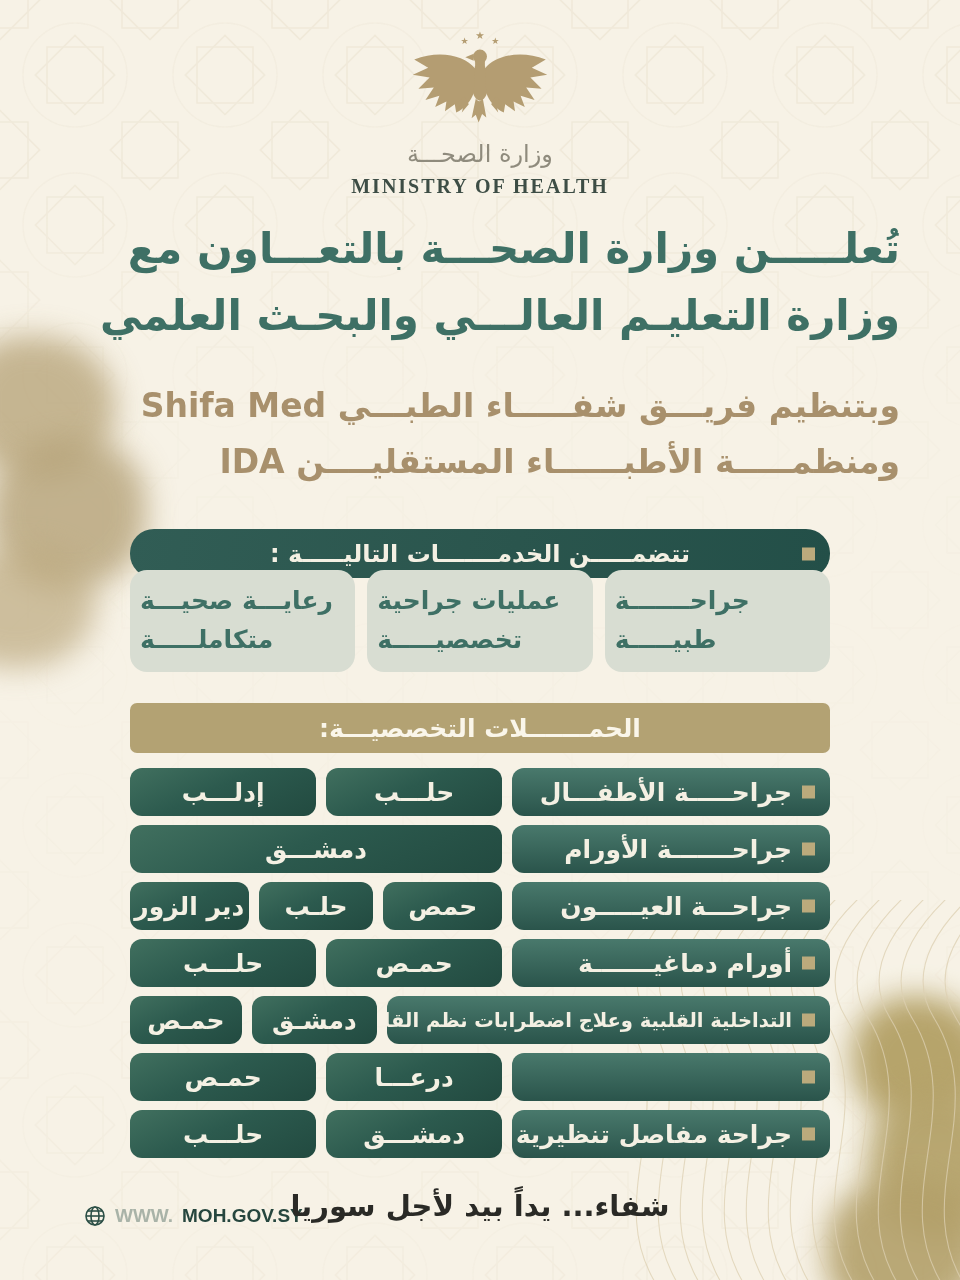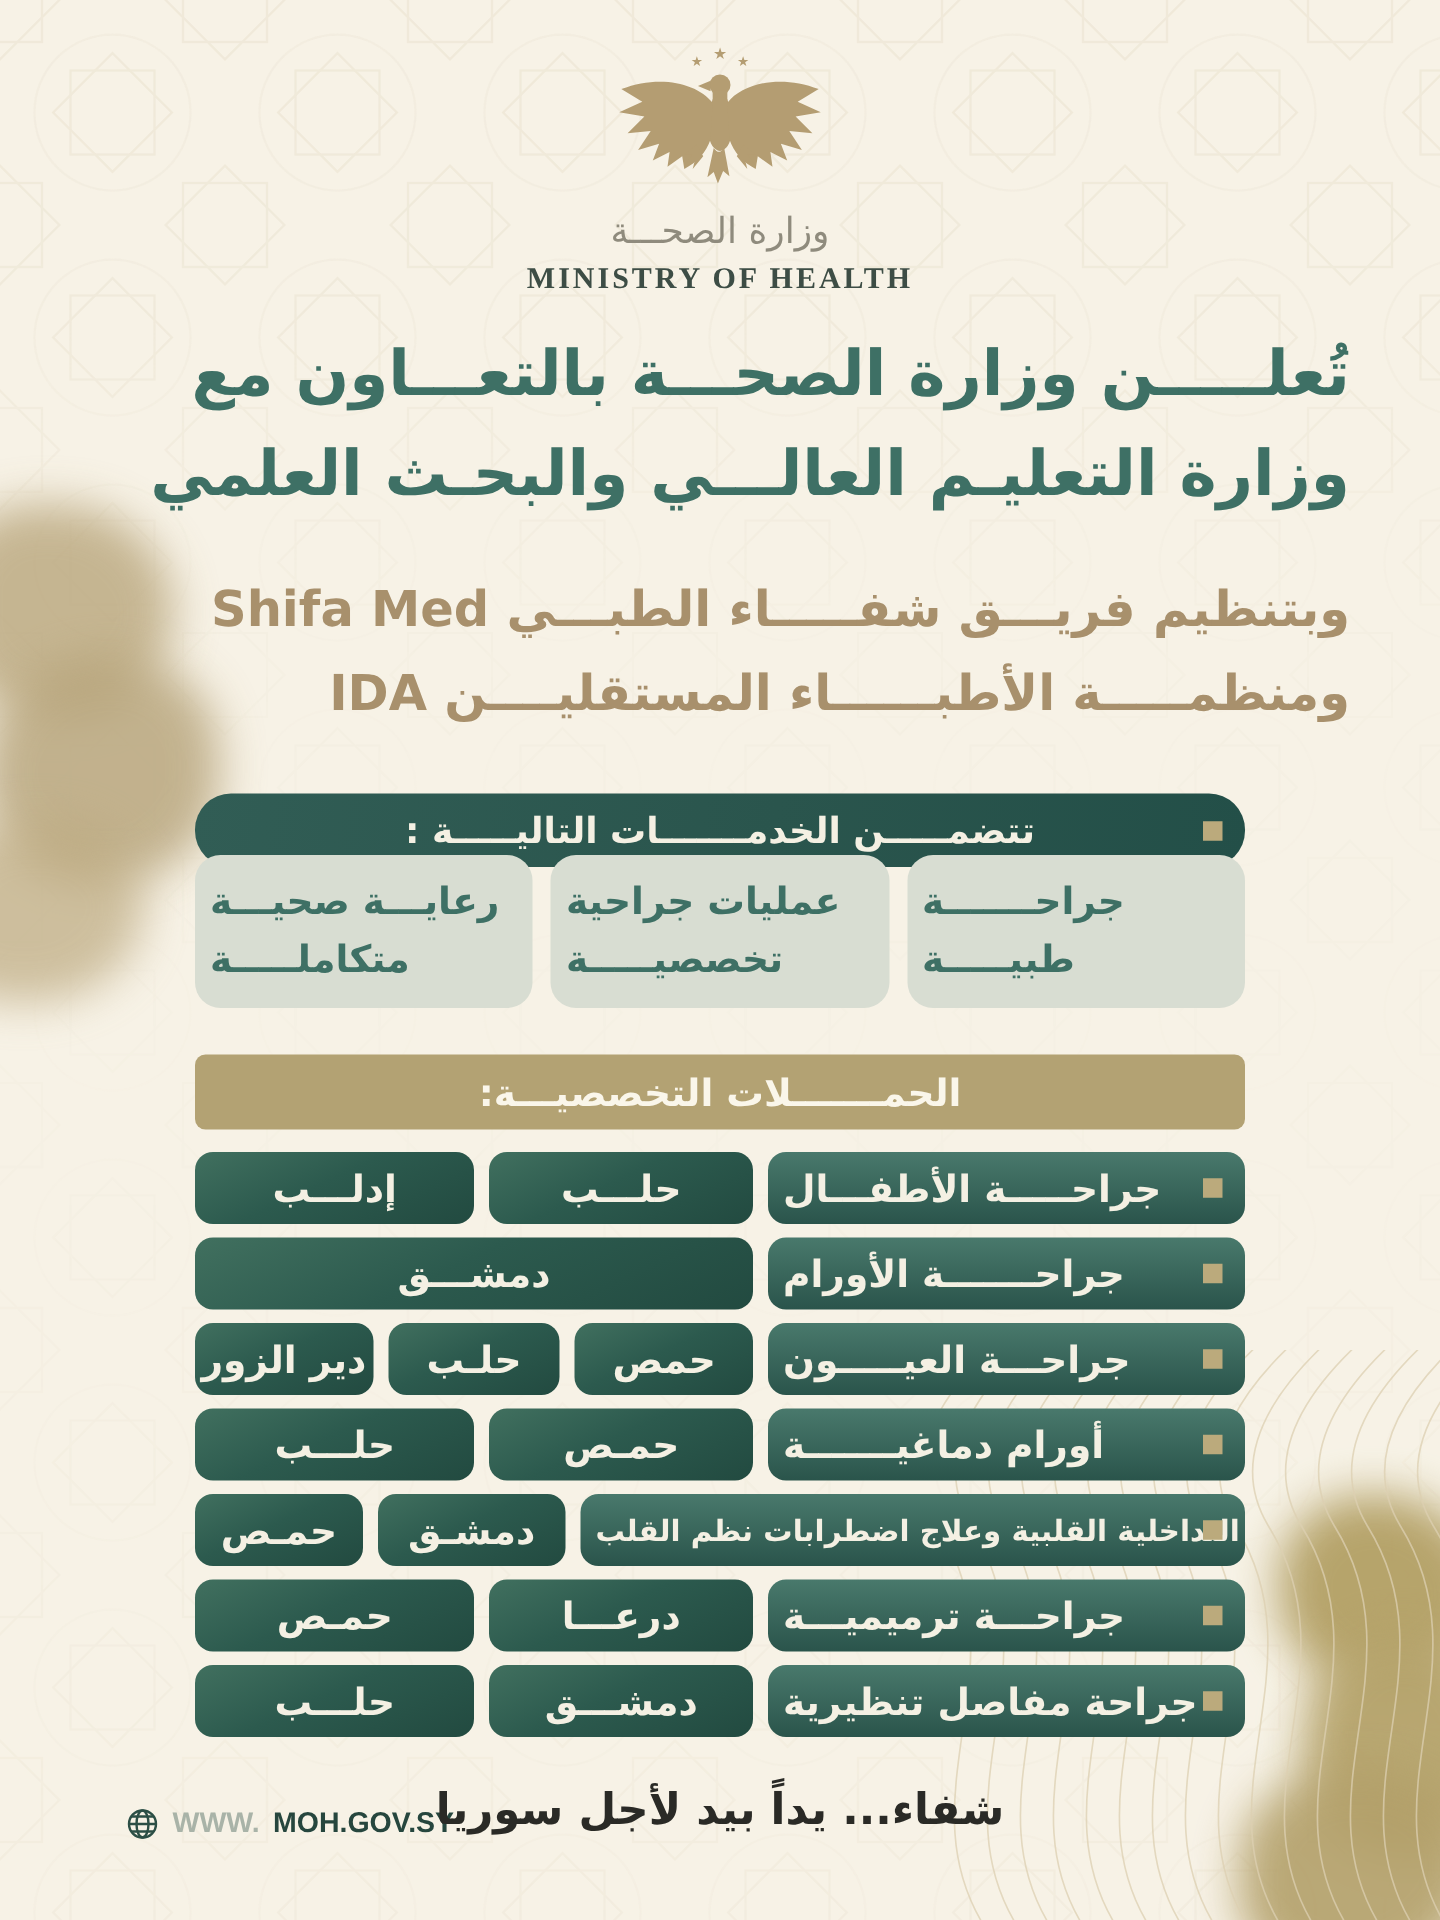--- a/index.html
+++ b/index.html
@@ -35,21 +35,21 @@
                background:linear-gradient(100deg,#315d55 0%,#2a554d 55%,#234f48 100%);}
   .tan-banner{top:703px;height:50px;border-radius:7px;font-size:25px;background:var(--tan-banner,#b3a273);color:#faf6ea;}
   .sq-bullet{position:absolute;right:15px;top:50%;transform:translateY(-50%);width:13px;height:13px;background:#bbaa7c;}
   
   .services{position:absolute;top:570px;left:130px;width:700px;height:102px;direction:rtl;display:flex;gap:12px;}
   .service-box{flex:1 1 0;background:#d8ddd2;border-radius:17px;display:flex;align-items:center;justify-content:center;
                text-align:left;color:var(--teal,#3e7065);font-weight:bold;font-size:25px;line-height:1.55;padding:4px 10px;box-sizing:border-box;}
   
   .rows{position:absolute;top:768px;left:130px;width:700px;direction:rtl;display:flex;flex-direction:column;gap:9px;}
   .crow{display:flex;gap:10px;height:48px;}
-  .label-box{position:relative;flex:0 0 auto;border-radius:12px;display:flex;align-items:center;justify-content:flex-end;
+  .label-box{position:relative;flex:0 0 auto;border-radius:12px;display:flex;align-items:center;justify-content:flex-start;
              background:linear-gradient(180deg,#49796c 0%,#2a544b 100%);color:#f4f0e3;font-weight:bold;
              white-space:nowrap;overflow:hidden;padding:0 38px 0 10px;box-sizing:border-box;}
   .city-box{border-radius:12px;display:flex;align-items:center;justify-content:center;
             background:linear-gradient(155deg,#41705f 0%,#2c5a4e 45%,#224a40 100%);
             color:#f4f0e3;font-weight:bold;font-size:25px;white-space:nowrap;overflow:hidden;}
   
   .website{position:absolute;left:84px;top:1205px;display:flex;align-items:center;gap:9px;
            font-family:"Liberation Sans","DejaVu Sans",sans-serif;font-size:19px;}
   .www{color:#a9b3a8;font-weight:bold;}
   .domain{color:#26463e;font-weight:bold;}
@@ -180,21 +180,20 @@
         <div class="label-box" style="width: 443px; font-size: 19.5px;">
           <span class="sq-bullet"></span>
           <span>التداخلية القلبية وعلاج اضطرابات نظم القلب</span>
         </div>
         <div class="city-box" style="flex: 1.12 1 0px;">دمشـق</div>
         <div class="city-box" style="flex: 1 1 0px;">حمـص</div>
       </div>
       <div class="crow">
         <div class="label-box" style="width: 318px; font-size: 25px;">
           <span class="sq-bullet"></span>
-          <span>جراحـــة ترميميـــة</span>
         </div>
         <div class="city-box" style="flex: 1 1 0px;">درعـــا</div>
         <div class="city-box" style="flex: 1.06 1 0px;">حمـص</div>
       </div>
       <div class="crow">
         <div class="label-box" style="width: 318px; font-size: 25px;">
           <span class="sq-bullet"></span>
           <span>جراحة مفاصل تنظيرية</span>
         </div>
         <div class="city-box" style="flex: 1 1 0px;">دمشـــق</div>

